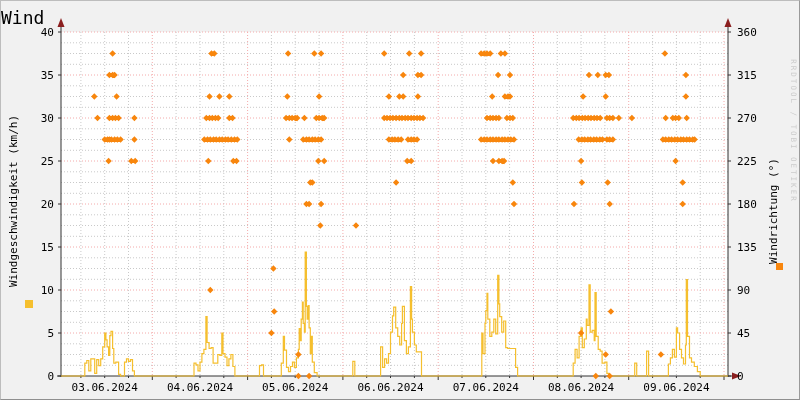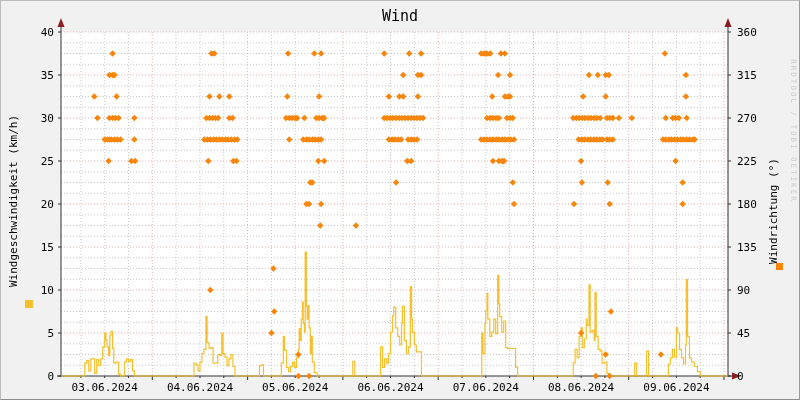--- a/index.html
+++ b/index.html
@@ -2,22 +2,22 @@
 <html><head>
 <meta charset="utf-8">
 <style>
   html,body{margin:0;padding:0;background:#ffffff;}
   .frame{
     position:relative;width:800px;height:400px;box-sizing:border-box;
     background:#f1f1f1;border:1px solid #bdbdbd;border-right-color:#9a9a9a;border-bottom-color:#8f8f8f;
     font-family:"DejaVu Sans Mono","Liberation Mono",monospace;overflow:hidden;
   }
   .chart-title{
-    position:absolute;top:6px;left:0;right:0;text-align:center;
-    font-size:15px;color:#000;
+    position:absolute;top:6px;left:0;right:0;text-align:left;
+    font-size:18px;color:#000;
   }
   .ylabel{
     position:absolute;white-space:nowrap;font-size:11px;color:#000;
     transform:translate(-50%,-50%) rotate(-90deg);
   }
   .ylabel.left{left:12px;top:200px;}
   .ylabel.right{left:772px;top:210px;}
   .watermark{
     position:absolute;white-space:nowrap;font-size:7.5px;letter-spacing:2px;color:#cccccc;
     left:792px;top:130px;transform:translate(-50%,-50%) rotate(90deg);

